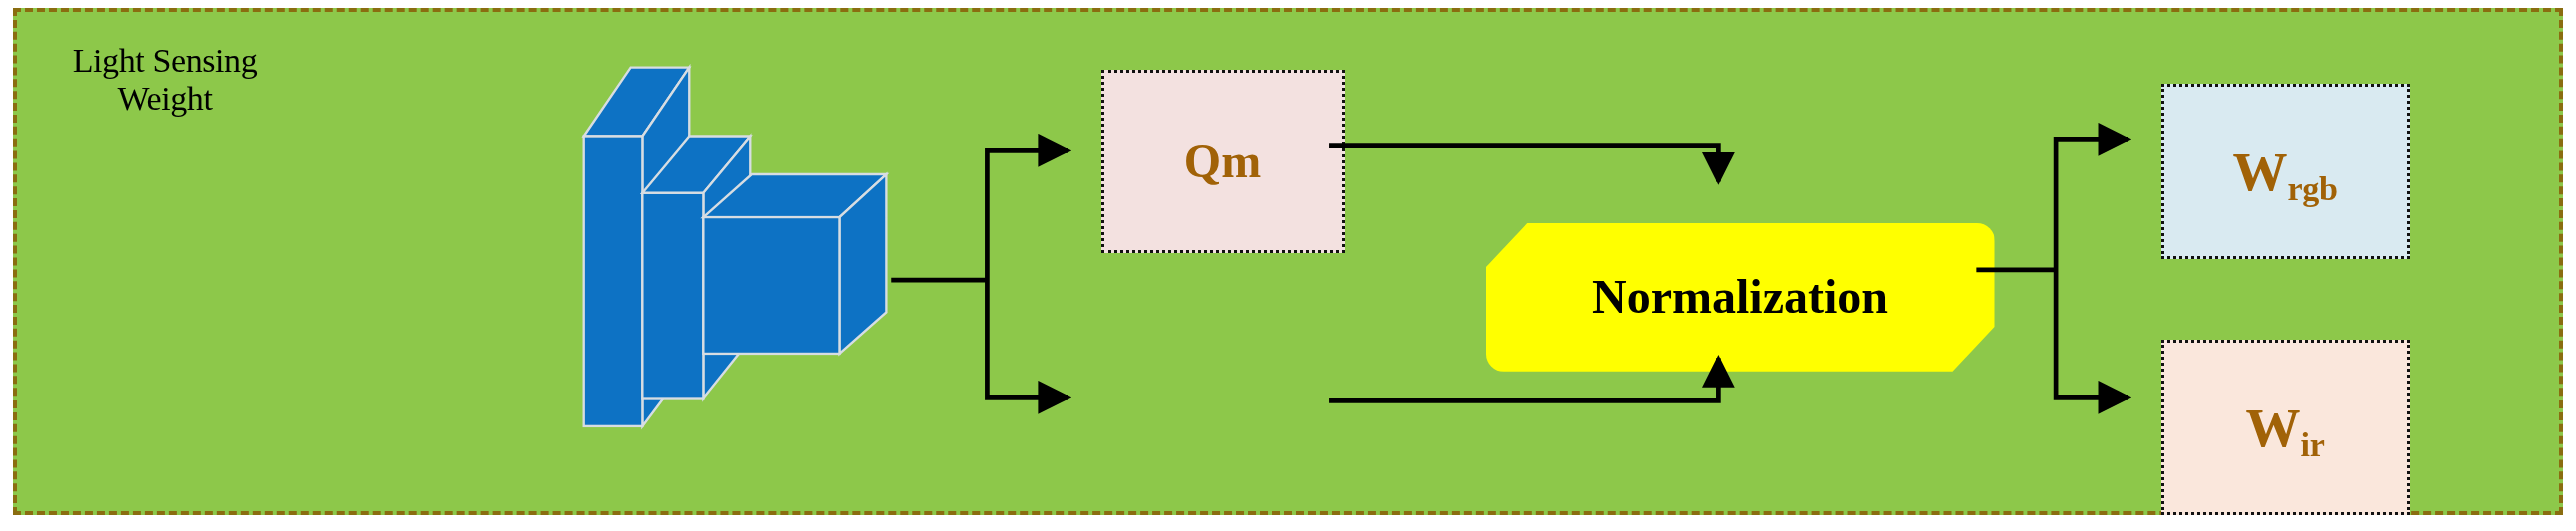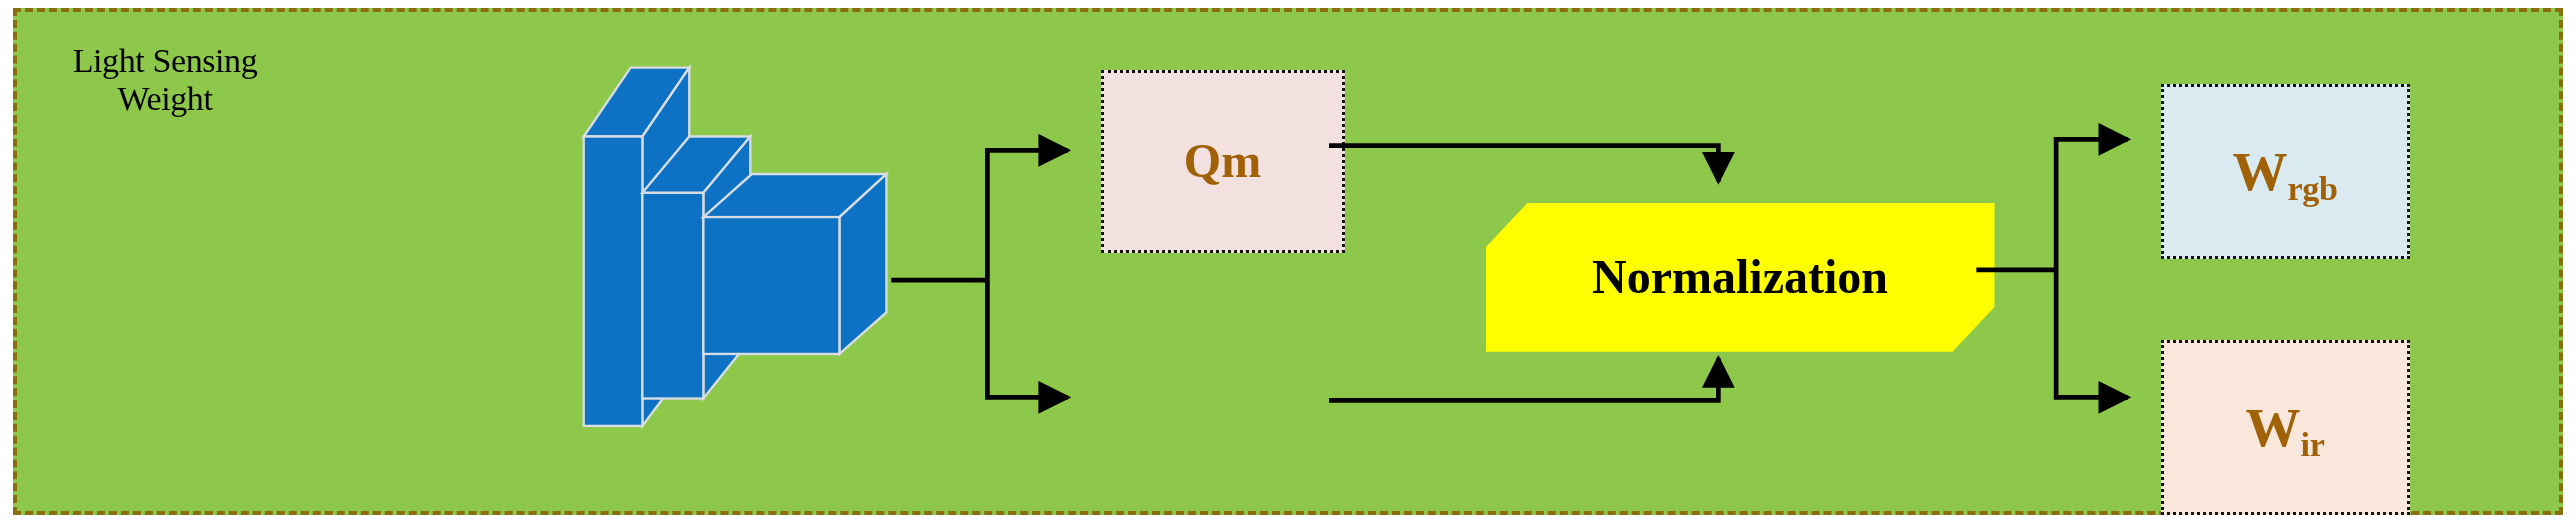--- a/index.html
+++ b/index.html
@@ -98,29 +98,30 @@
     left: 2144px; top: 328px;
     width: 249px; height: 175px;
     background: #fae7dc;
   }
   #node-wrgb .node-label,
   #node-wir .node-label { font-size: 55px; }
 
   
   #node-normalization {
     position: absolute;
-    left: 1469px; top: 191px;
+    left: 1469px; top: 211px;
     width: 509px; height: 149px;
     background: #ffff00;
     clip-path: polygon(42px 0, 100% 0, 100% 70%, calc(100% - 42px) 100%, 0 100%, 0 30%);
     display: flex;
     align-items: center;
     justify-content: center;
     color: #000000;
     font-weight: bold;
+    border-radius: 18px;
   }
   #node-normalization .node-label { font-size: 48px; }
 
   
   #connectors {
     position: absolute;
     left: 0; top: 0;
     width: 2576px; height: 532px;
     pointer-events: none;
   }

